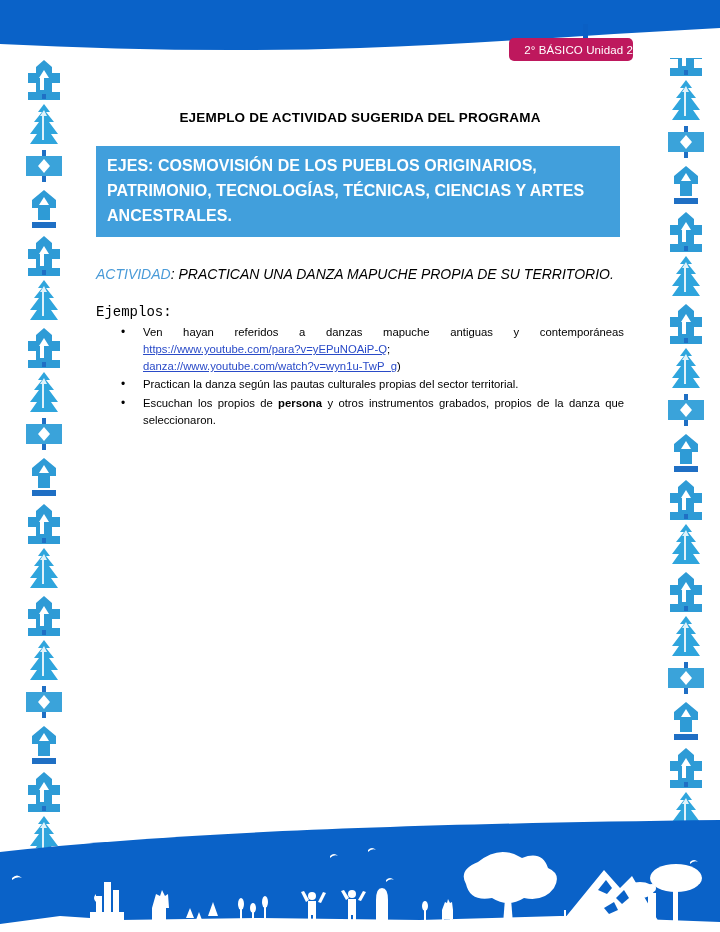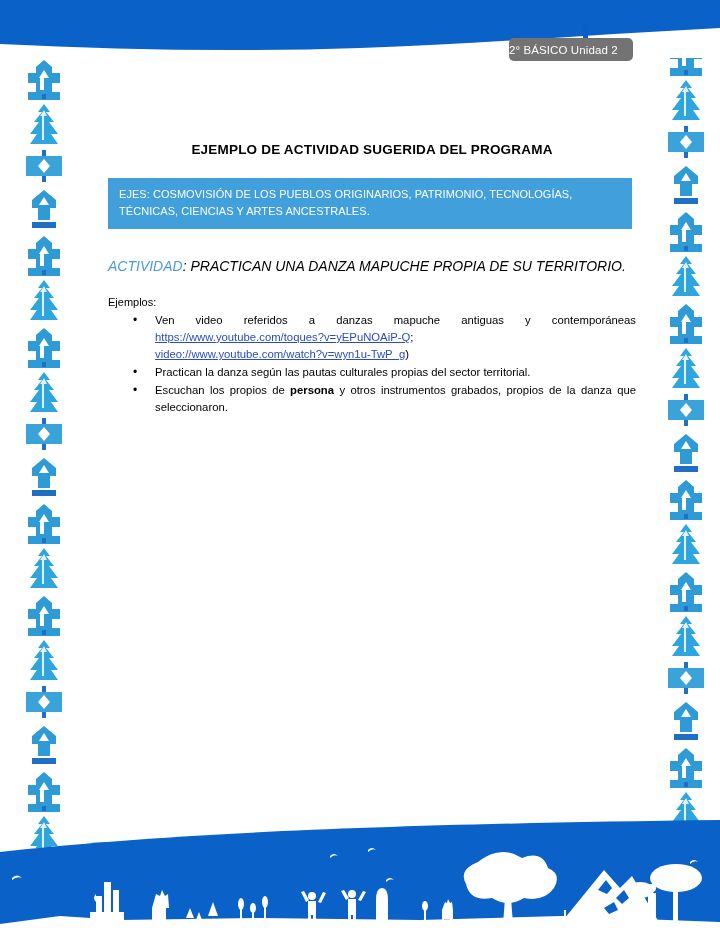--- a/index.html
+++ b/index.html
@@ -21,26 +21,26 @@
     position: absolute;
     left: 0; top: 0;
     width: 720px; height: 80px;
     z-index: 1;
   }
 
   .unit-badge {
     position: absolute;
     left: 509px; top: 38px;
     width: 124px; height: 23px;
-    background: #737373;
+    background: #be185d;
     border-radius: 5px;
     z-index: 4;
     display: flex;
     align-items: center;
-    justify-content: flex-start;
+    justify-content: flex-end;
   }
   .unit-badge-label {
     color: #ffffff;
     font-size: 11.5px;
     font-family: "Liberation Sans", sans-serif;
     white-space: nowrap;
     letter-spacing: 0.1px;
   }
   .badge-stem {
     position: absolute;
@@ -65,63 +65,63 @@
   .footer-art {
     position: absolute;
     left: 0; bottom: 0;
     width: 720px; height: 112px;
     z-index: 2;
   }
 
   
   .content {
     position: absolute;
-    left: 108px; top: 0;
+    left: 96px; top: 0;
     width: 528px;
     z-index: 5;
-    margin-top: 32px;
   }
 
   .doc-title {
     margin: 0;
     padding-top: 110px;
     text-align: center;
     font-size: 13.5px;
     font-weight: bold;
     letter-spacing: 0.2px;
   }
 
   .ejes-banner {
     margin-top: 21px;
     width: 524px;
     background: #419FDC;
     padding: 8px 11px 9px 11px;
     box-sizing: border-box;
   }
   .ejes-text {
     color: #ffffff;
-    font-size: 11px;
-    font-weight: normal;
+    font-size: 16px;
+    font-weight: bold;
     line-height: 1.55;
     letter-spacing: 0.05px;
   }
 
   .activity-line {
     margin-top: 28px;
     font-size: 14px;
     line-height: 1.4;
     font-style: italic;
   }
   .activity-key {
     color: #4A9BD8;
   }
 
   .examples-label {
     margin-top: 19px;
-    font-size: 11px;
+    font-size: 14px;
+    font-family: Liberation Mono, monospace;
   }
 
   ul.bullets {
     margin: 4px 0 0 0;
     padding: 0;
     list-style: none;
   }
   ul.bullets > li {
     position: relative;
     padding-left: 47px;
@@ -219,26 +219,26 @@
 
   <div class="activity-line">
     <span class="activity-key">ACTIVIDAD</span><span>: PRACTICAN UNA DANZA MAPUCHE PROPIA DE SU TERRITORIO.</span>
   </div>
 
   <div class="examples-label">Ejemplos:</div>
 
   <ul class="bullets">
 
     <li>
-      <span class="justified-line" style="display:block">Ven video referidos a danzas mapuche antiguas y contemporáneas</span>
+      <span class="justified-line" style="display:block">Ven hayan referidos a danzas mapuche antiguas y contemporáneas</span>
       <span class="url-block">
-        <a class="url" href="#">https://www.youtube.com/toques?v=yEPuNOAiP-Q</a><span>;</span>
+        <a class="url" href="#">https://www.youtube.com/para?v=yEPuNOAiP-Q</a><span>;</span>
       </span>
       <span class="url-block">
-        <a class="url" href="#">video://www.youtube.com/watch?v=wyn1u-TwP_g</a><span>)</span>
+        <a class="url" href="#">danza://www.youtube.com/watch?v=wyn1u-TwP_g</a><span>)</span>
       </span>
     </li>
 
 
     <li>
       <span>Practican la danza según las pautas culturales propias del sector territorial.</span>
     </li>
 
     <li class="justified">
       <span>Escuchan los propios de </span><b>persona</b><span> y otros instrumentos grabados, propios de la danza que seleccionaron.</span>

